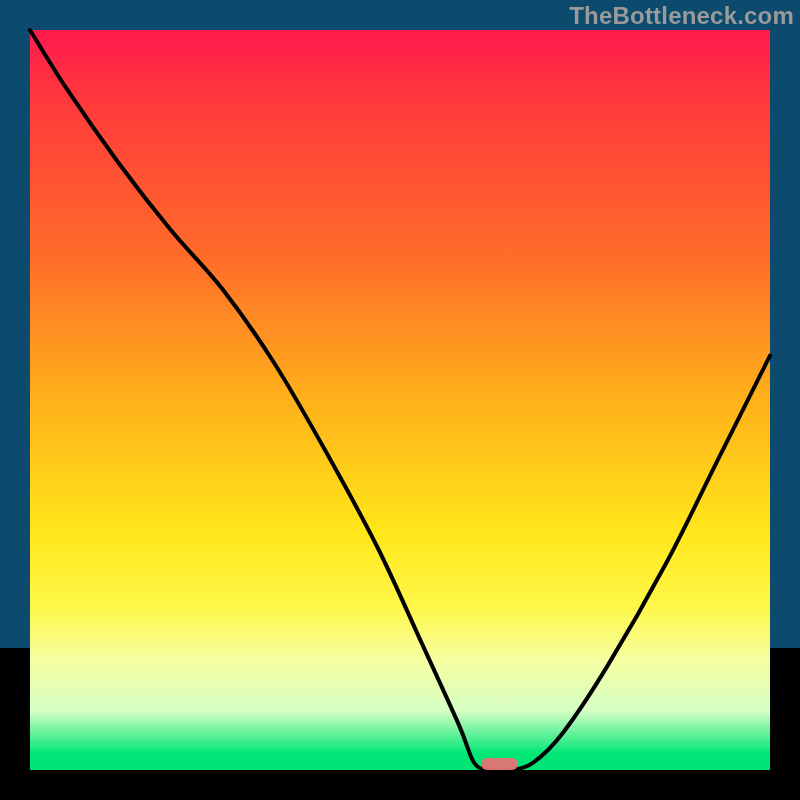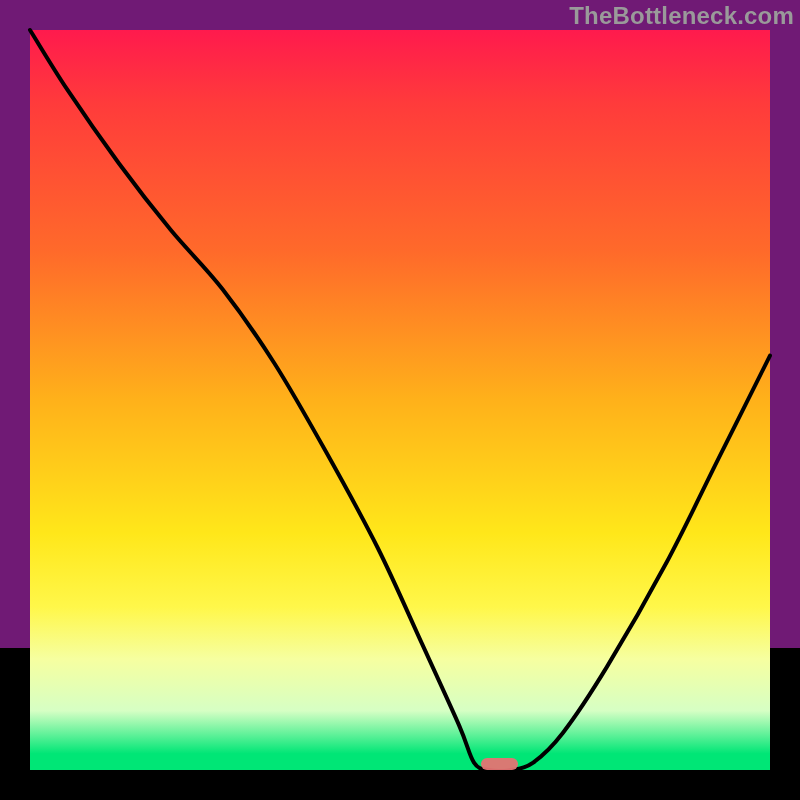--- a/index.html
+++ b/index.html
@@ -7,21 +7,21 @@
     padding: 0;
     width: 800px;
     height: 800px;
     background: #000;
     overflow: hidden;
   }
   .frame {
     position: relative;
     width: 800px;
     height: 648px;
-    background: #701a75;
+    background: #0c4a6e;
     text-decoration: underline;
   }
   .plot-area {
     position: absolute;
     left: 30px;
     top: 30px;
     width: 740px;
     height: 740px;
     
     background: linear-gradient(

